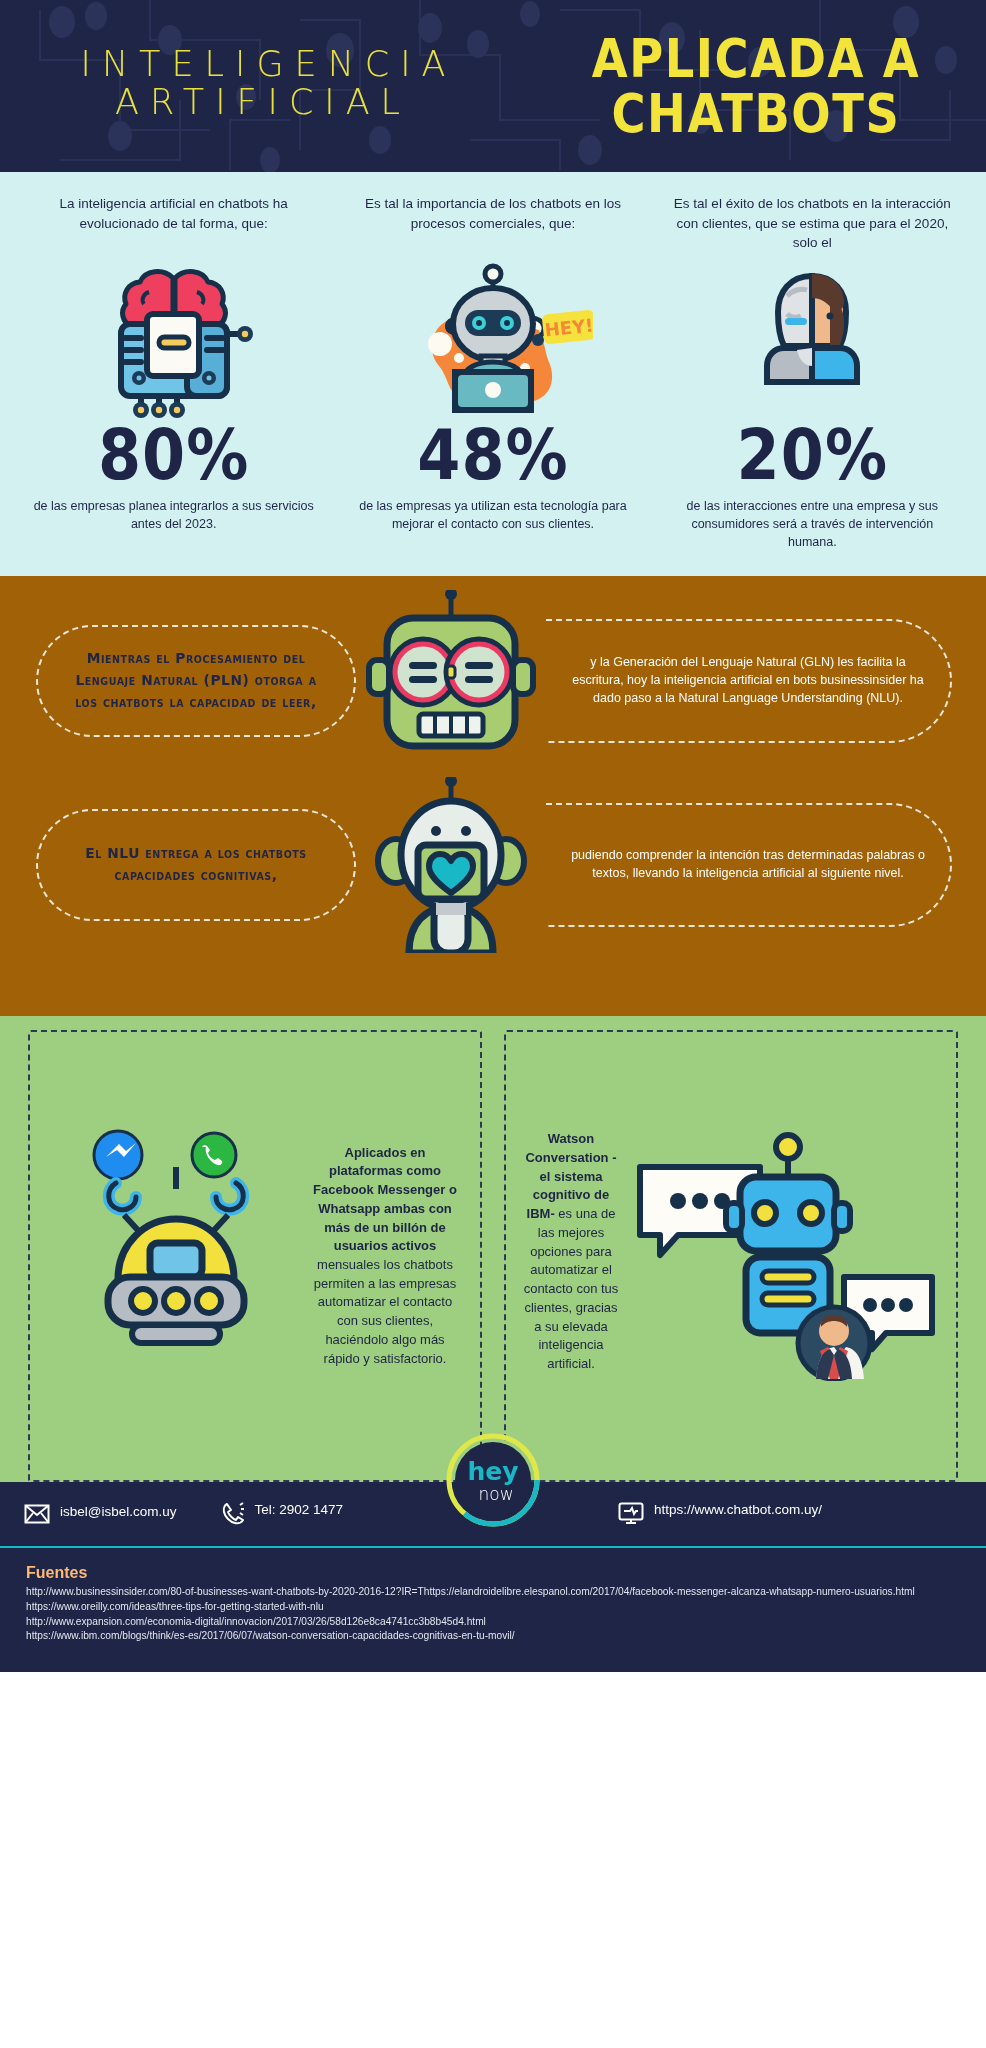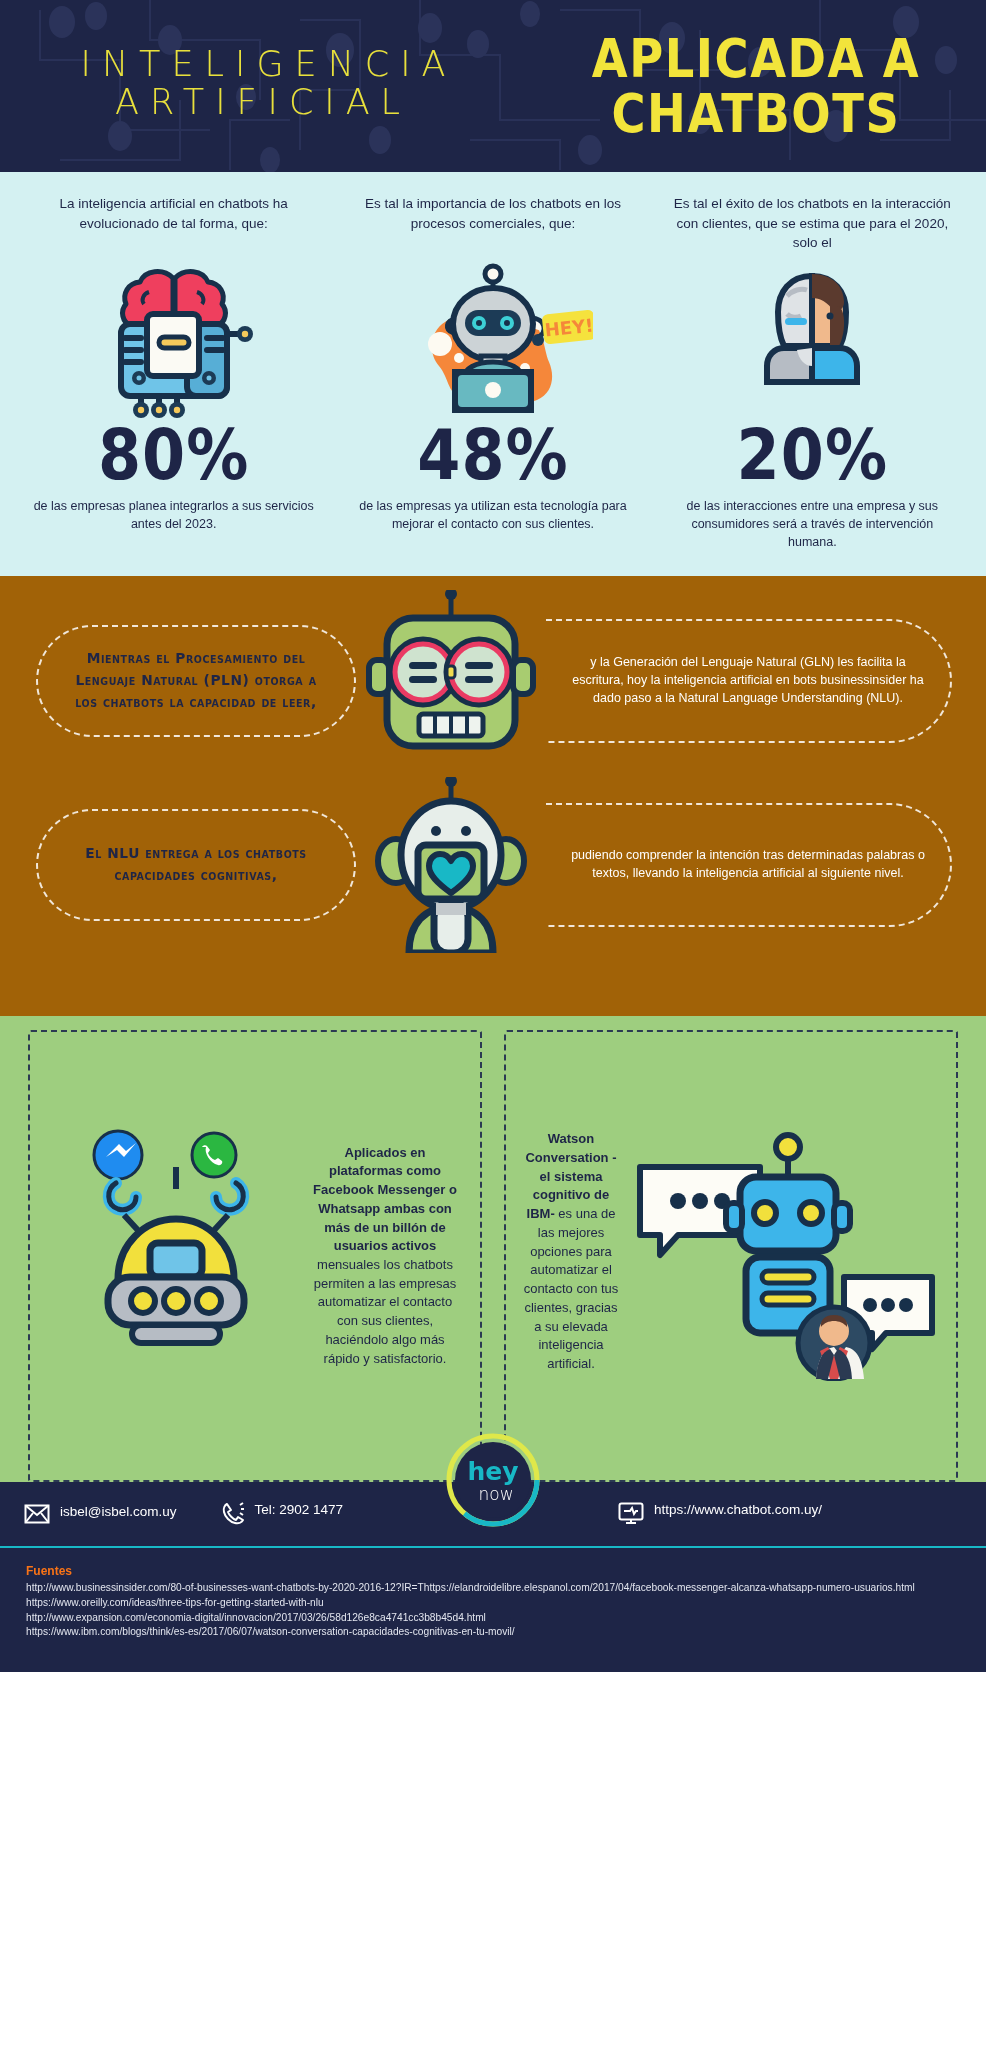--- a/index.html
+++ b/index.html
@@ -203,22 +203,22 @@
   }
   .contact-sep { flex: 1; }
 
   
   .sources {
     background: #1e2547;
     padding: 16px 26px 18px;
     height: 124px;
   }
   .sources h4 {
-    color: #f97316;
-    font-size: 12px;
+    color: #fdba74;
+    font-size: 16px;
     font-weight: bold;
     margin-bottom: 3px;
   }
   .sources p {
     color: #e3e6ef;
     font-size: 10.2px;
     line-height: 1.45;
     word-break: break-all;
   }
 

